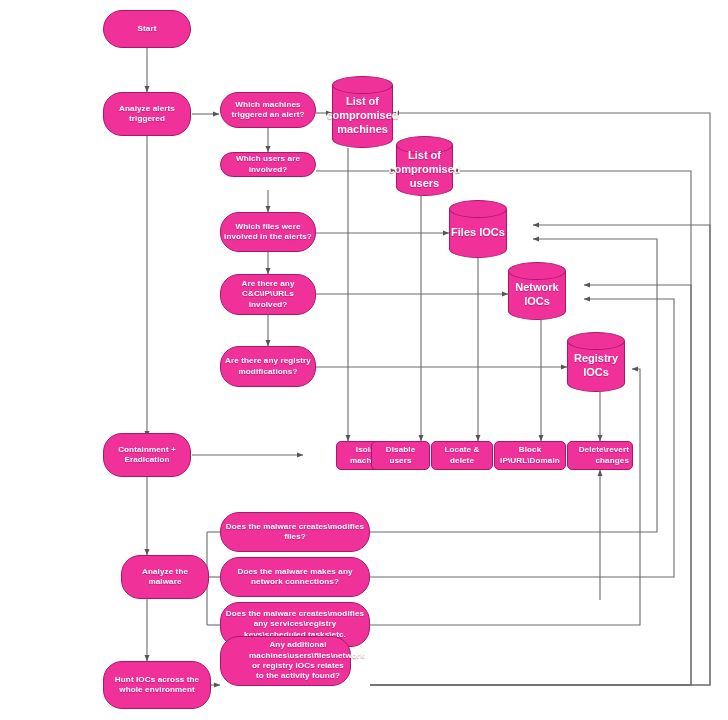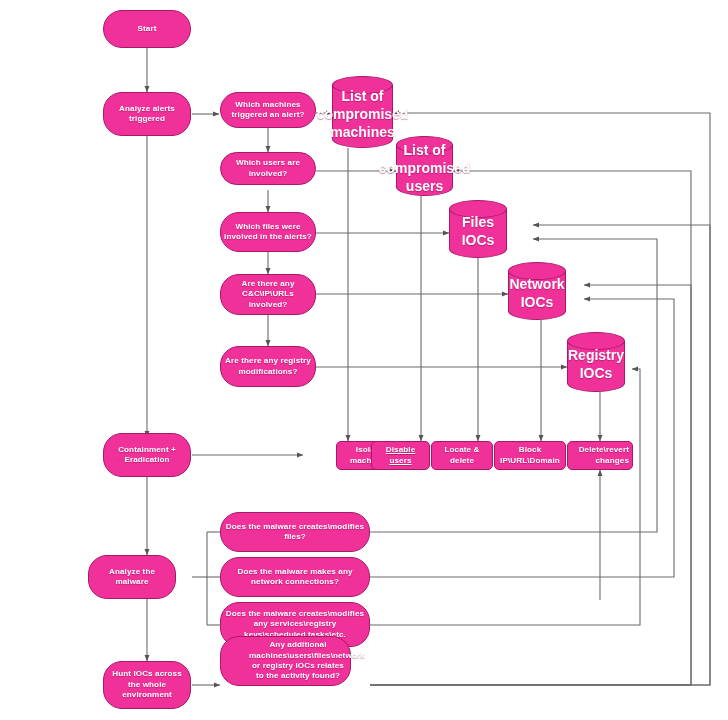--- a/index.html
+++ b/index.html
@@ -25,21 +25,21 @@
     text-shadow:0 1px 1px rgba(120,10,70,.45);
     letter-spacing:.1px;
   }
   .node span{display:block;width:100%;}
 
   
   .db{
     position:absolute;
     box-sizing:border-box;
     color:#ffffff;
-    font-size:14px;
+    font-size:11px;
     font-weight:bold;
     line-height:1.28;
     text-align:center;
     text-shadow:0 1px 1px rgba(120,10,70,.45);
   }
   .db .body{
     position:absolute;left:0;right:0;top:9px;bottom:9px;
     background:#f1319a;
     border-left:1.6px solid #a8186a;
     border-right:1.6px solid #a8186a;
@@ -139,33 +139,33 @@
   </div>
 
   <div class="node" style="left:103px;top:92px;width:88px;height:44px;">
     <span>Analyze alerts triggered</span>
   </div>
 
   <div class="node" style="left:103px;top:433px;width:88px;height:44px;text-align:center;">
     <span>Containment + Eradication</span>
   </div>
 
-  <div class="node" style="left:88px;top:555px;width:88px;height:44px;">
+  <div class="node" style="left:121px;top:555px;width:88px;height:44px;">
     <span>Analyze the malware</span>
   </div>
 
-  <div class="node" style="left:103px;top:661px;width:88px;height:48px;">
+  <div class="node" style="left:103px;top:661px;width:108px;height:48px;">
     <span>Hunt IOCs across the whole environment</span>
   </div>
 
   <div class="node" style="left:220px;top:92px;width:96px;height:36px;">
     <span>Which machines triggered an alert?</span>
   </div>
 
-  <div class="node" style="left:220px;top:152px;width:96px;height:33px;">
+  <div class="node" style="left:220px;top:152px;width:96px;height:25px;">
     <span>Which users are involved?</span>
   </div>
 
   <div class="node" style="left:220px;top:212px;width:96px;height:40px;">
     <span>Which files were involved in the alerts?</span>
   </div>
 
   <div class="node" style="left:220px;top:274px;width:96px;height:41px;">
     <span>Are there any C&amp;C\IP\URLs involved?</span>
   </div>
@@ -206,21 +206,21 @@
     <div class="bottom"></div>
     <div class="body"></div>
     <div class="top"></div>
     <div class="label">Registry IOCs</div>
   </div>
 
   <div class="node" style="left:304px;top:441px;width:66px;height:29px;border-radius:5px;margin-left:32px;">
     <span>Isolate machines</span>
   </div>
 
-  <div class="node" style="left:371px;top:441px;width:59px;height:29px;border-radius:5px;text-decoration:underline;">
+  <div class="node" style="left:371px;top:441px;width:59px;height:29px;border-radius:5px;">
     <span>Disable users</span>
   </div>
 
   <div class="node" style="left:431px;top:441px;width:62px;height:29px;border-radius:5px;">
     <span>Locate &amp; delete</span>
   </div>
 
   <div class="node" style="left:494px;top:441px;width:72px;height:29px;border-radius:5px;">
     <span>Block IP\URL\Domain</span>
   </div>

